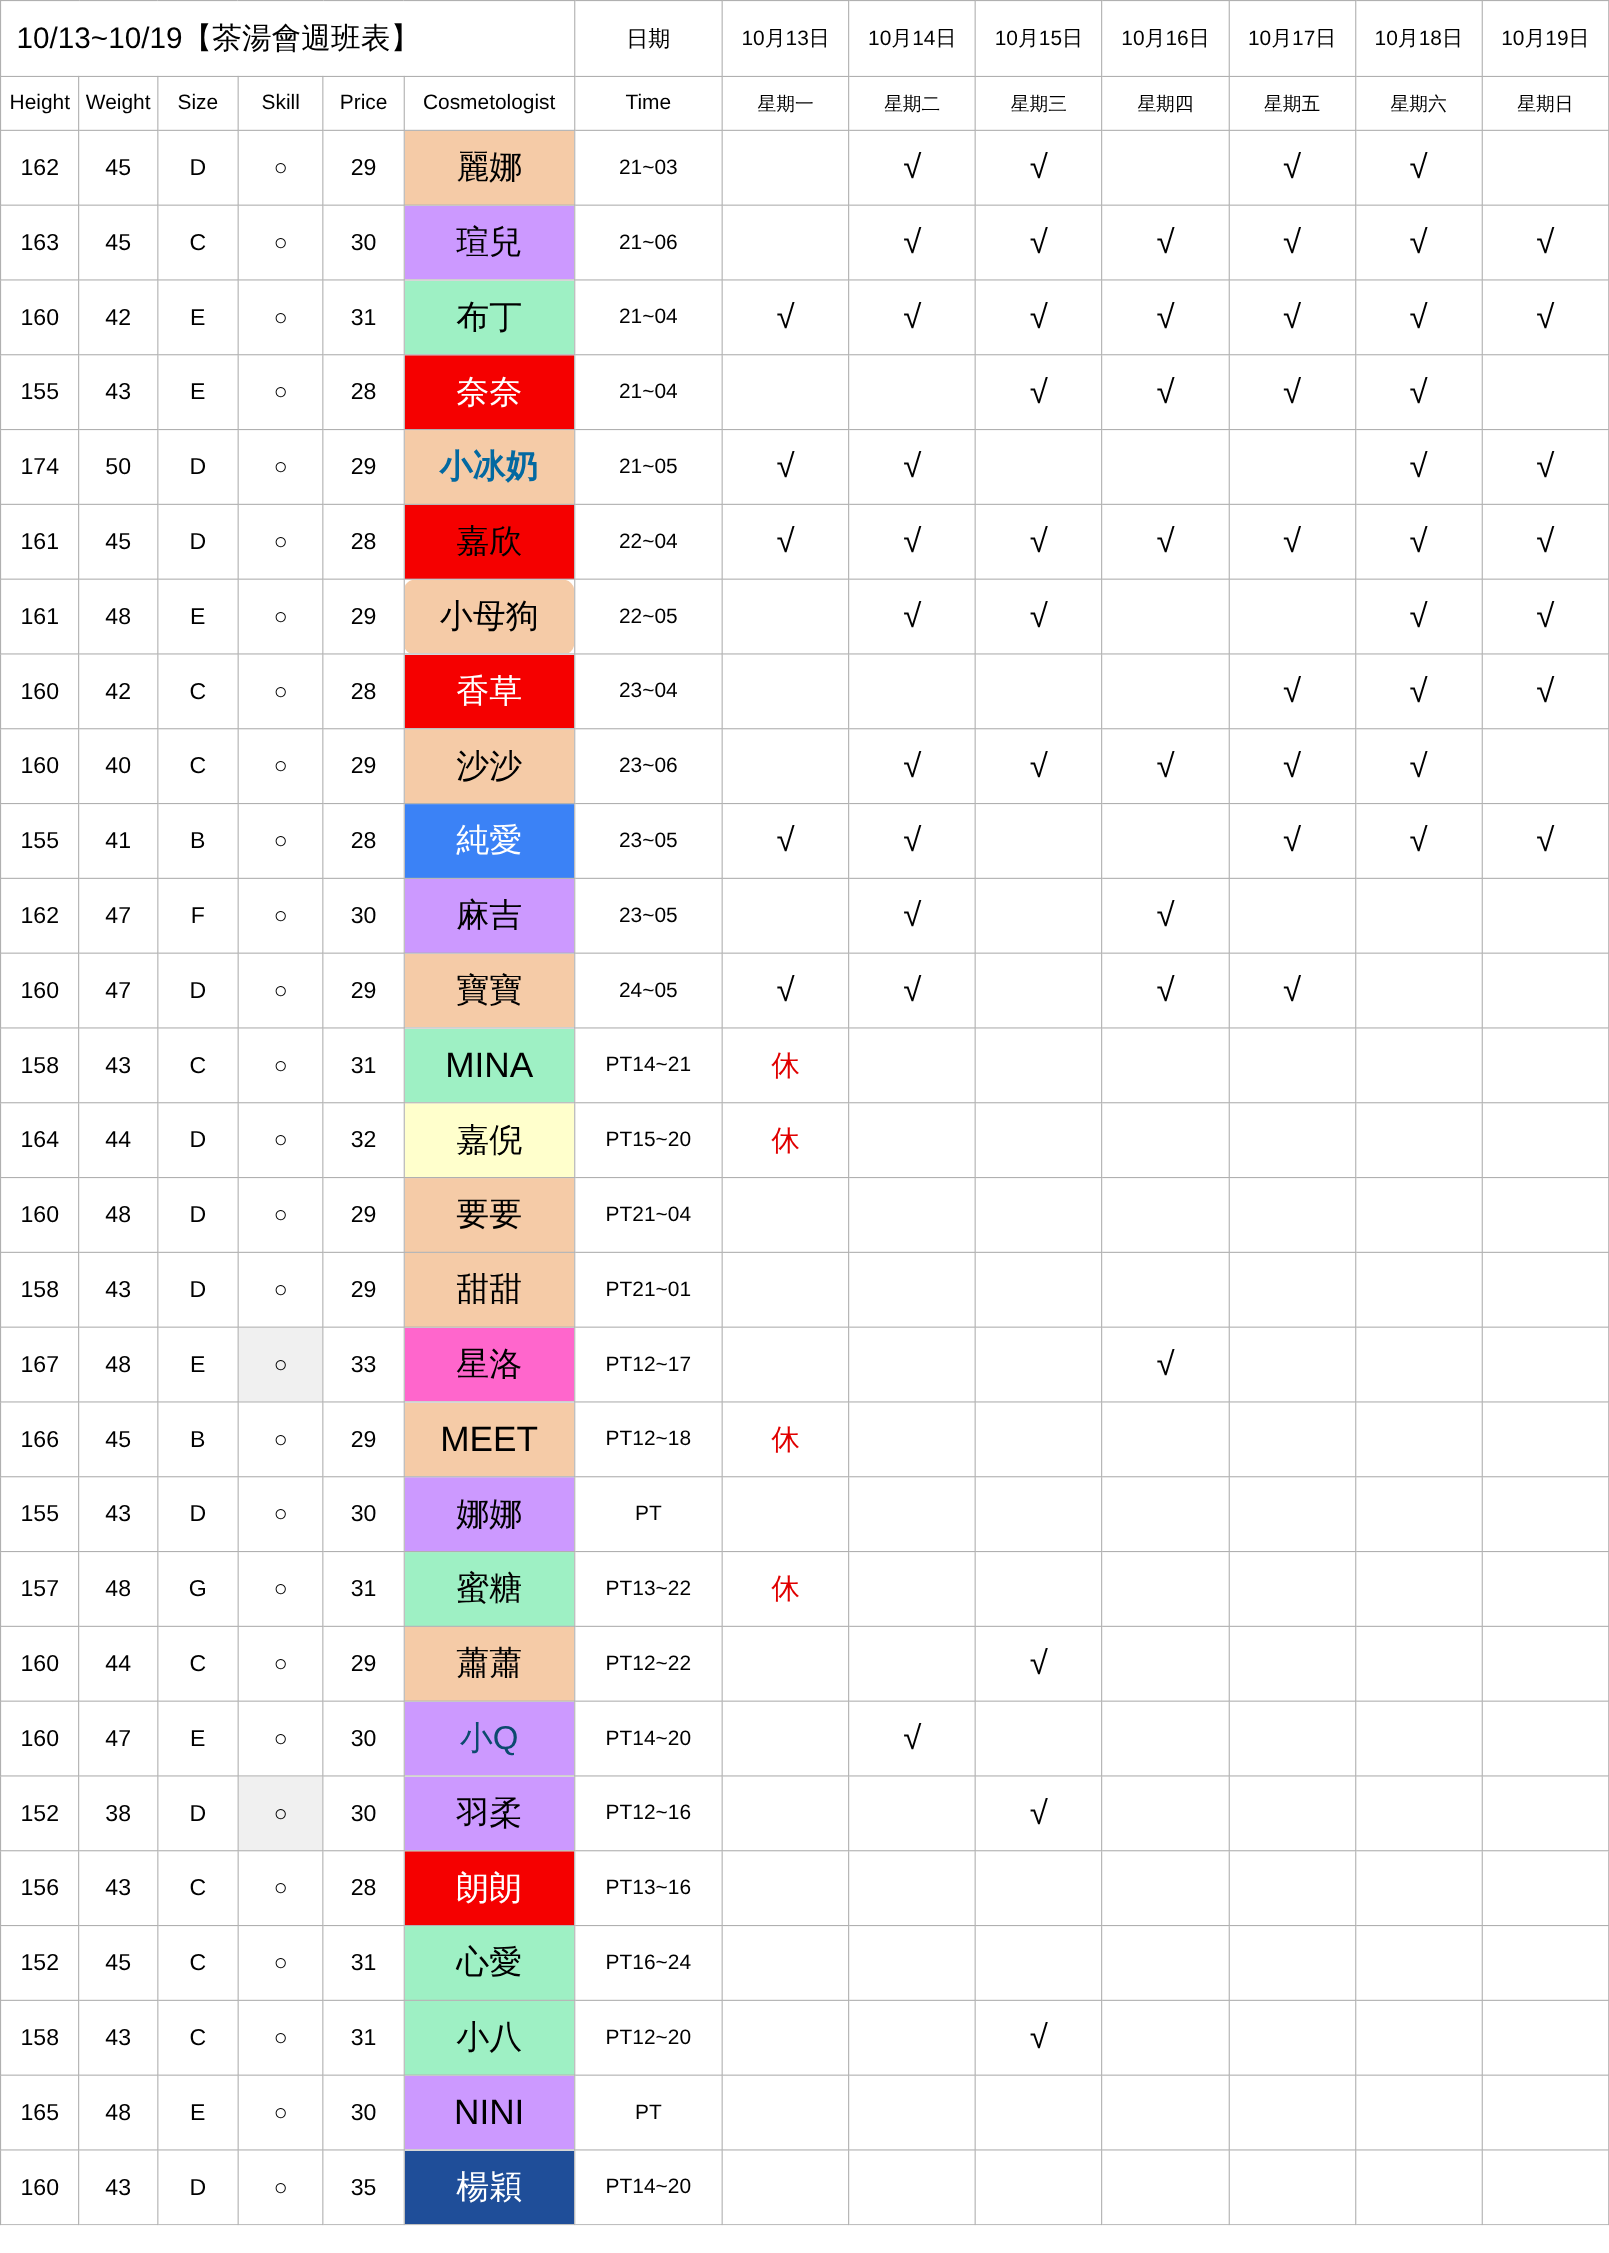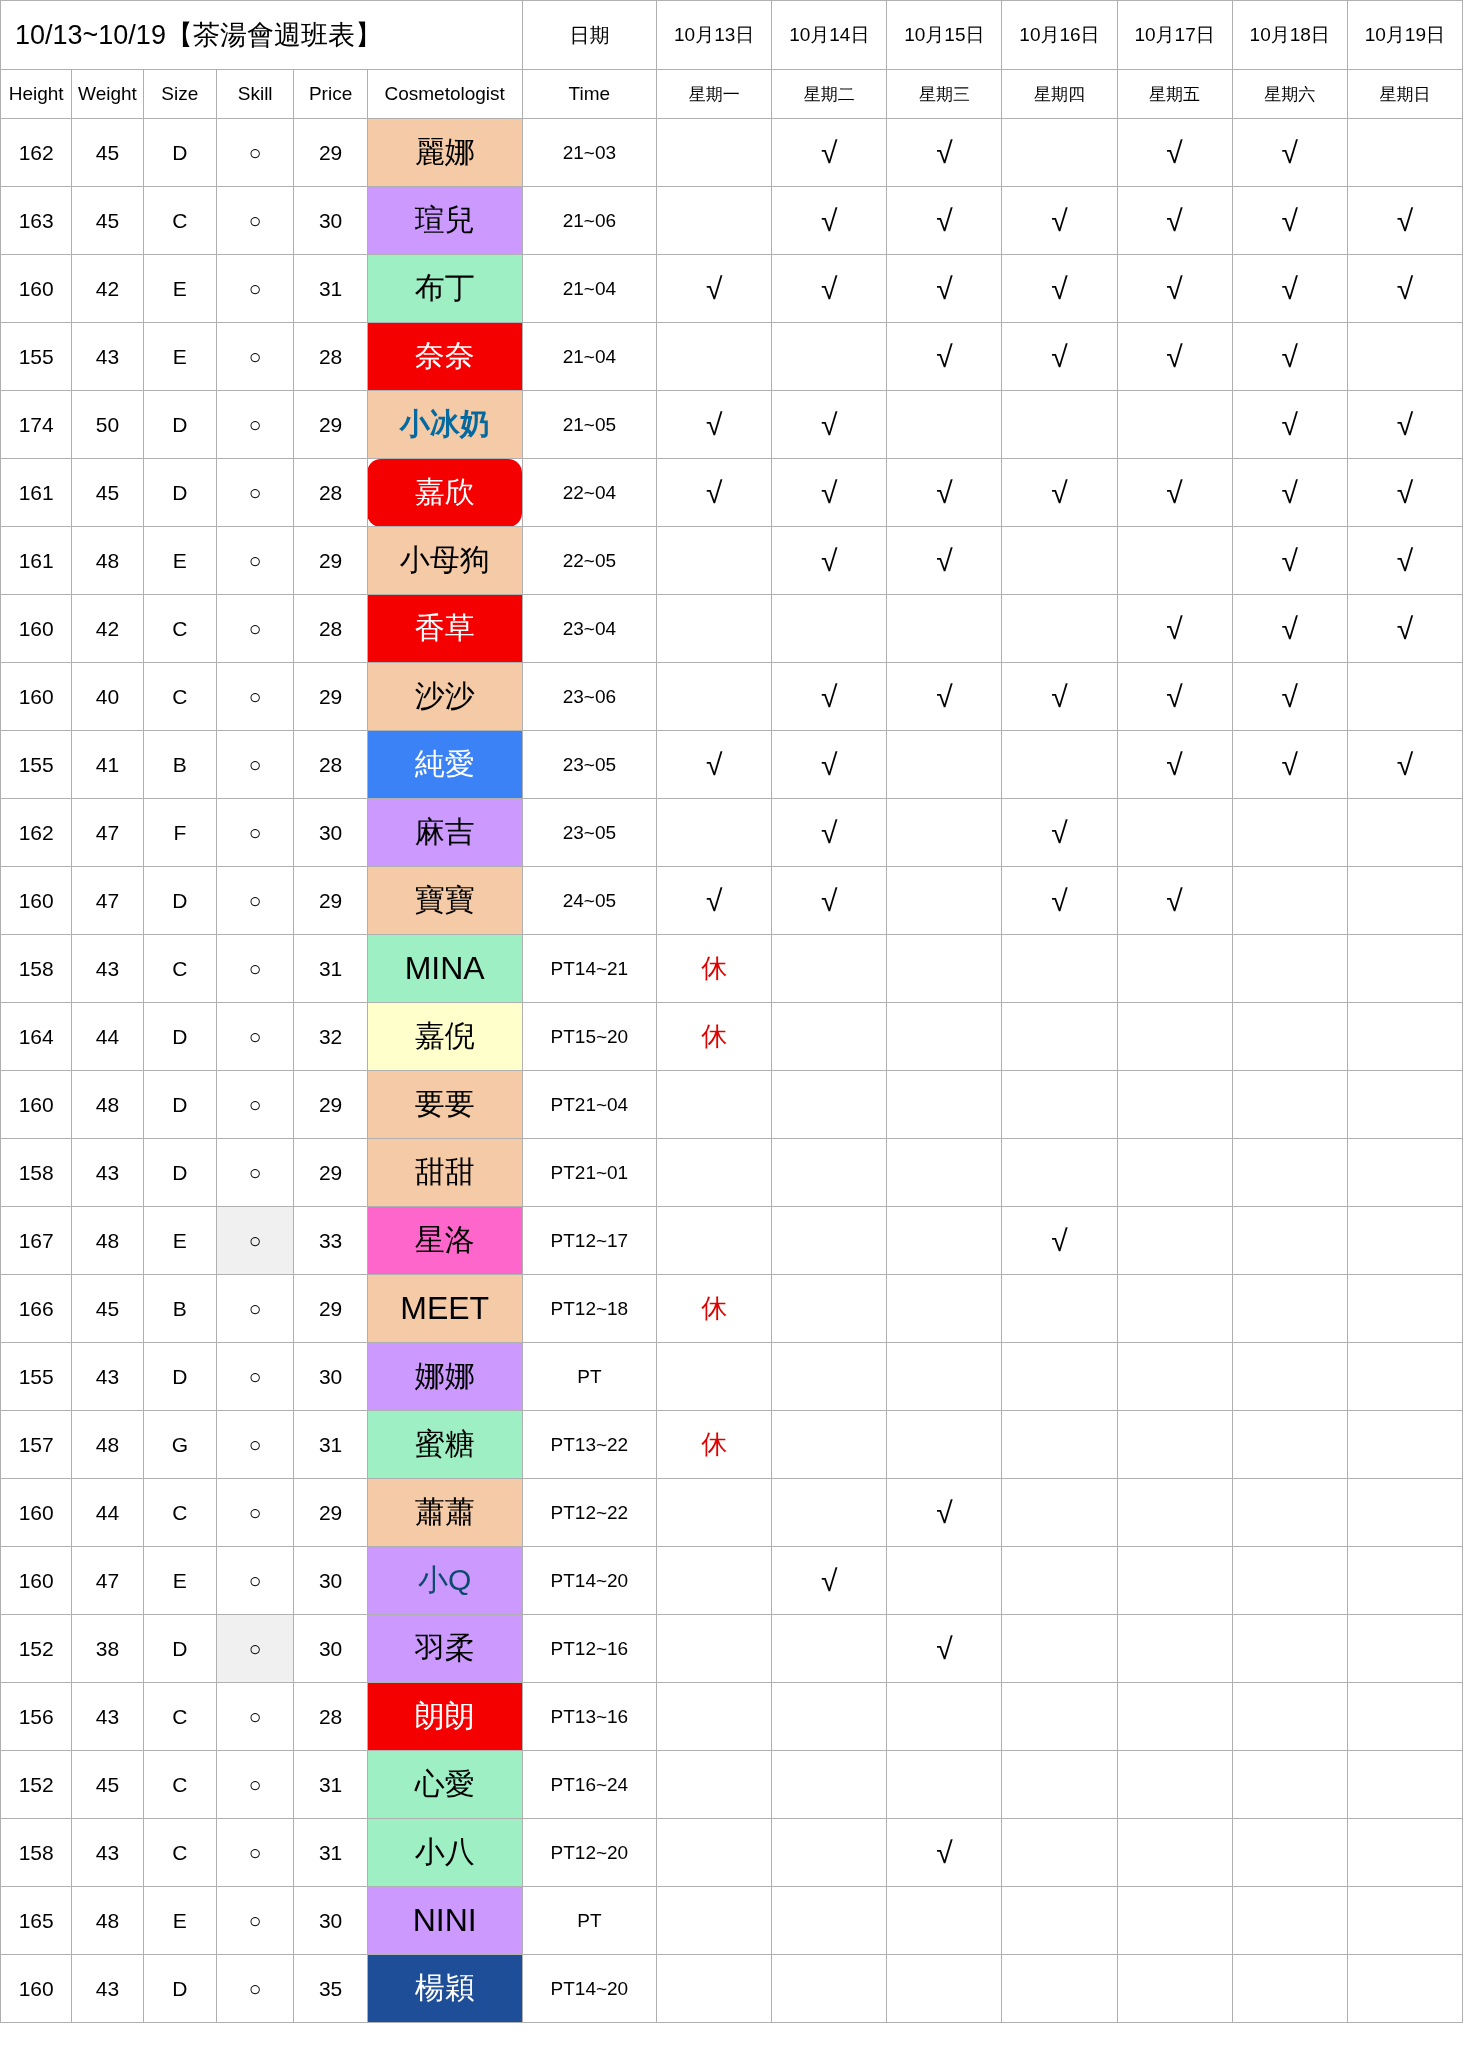--- a/index.html
+++ b/index.html
@@ -218,37 +218,37 @@
           <td></td>
           <td class="mark">√</td>
           <td class="mark">√</td>
         </tr>
         <tr class="body-row">
           <td>161</td>
           <td>45</td>
           <td>D</td>
           <td>○</td>
           <td>28</td>
-          <td class="name" style="background: rgb(245, 0, 0); color: #ffffff; border-radius: 14px;">嘉欣</td>
+          <td class="name" style="background: rgb(245, 0, 0); color: #000000;">嘉欣</td>
           <td class="time">22~04</td>
           <td class="mark">√</td>
           <td class="mark">√</td>
           <td class="mark">√</td>
           <td class="mark">√</td>
           <td class="mark">√</td>
           <td class="mark">√</td>
           <td class="mark">√</td>
         </tr>
         <tr class="body-row">
           <td>161</td>
           <td>48</td>
           <td>E</td>
           <td>○</td>
           <td>29</td>
-          <td class="name" style="background: rgb(245, 203, 167); color: rgb(0, 0, 0);">小母狗</td>
+          <td class="name" style="background: rgb(245, 203, 167); color: rgb(0, 0, 0); border-radius: 10px;">小母狗</td>
           <td class="time">22~05</td>
           <td></td>
           <td class="mark">√</td>
           <td class="mark">√</td>
           <td></td>
           <td></td>
           <td class="mark">√</td>
           <td class="mark">√</td>
         </tr>
         <tr class="body-row">

